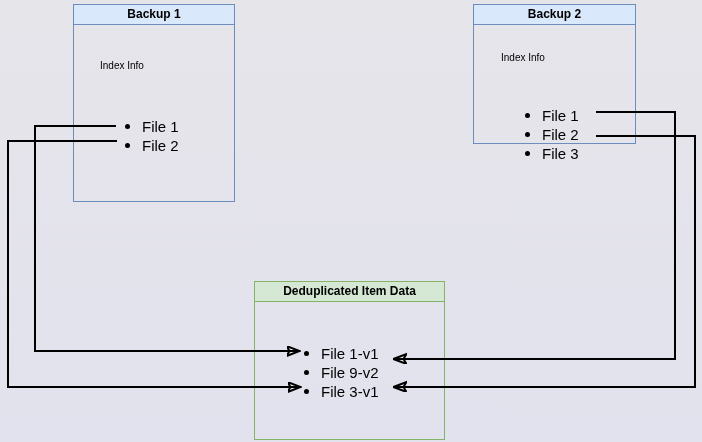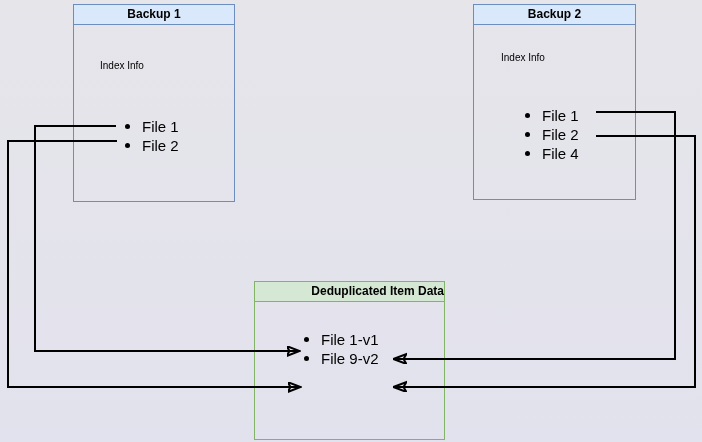--- a/index.html
+++ b/index.html
@@ -28,42 +28,42 @@
     box-sizing: border-box;
     width: 100%;
     height: 20px;
     line-height: 19px;
     text-align: center;
     font-size: 12px;
     font-weight: bold;
     color: #000;
   }
   .blue  .box-header { background: #dae8fc; border-bottom: 1px solid #6c8ebf; }
-  .green .box-header { background: #d5e8d4; border-bottom: 1px solid #82b366; text-align: right; }
+  .green .box-header { background: #d5e8d4; border-bottom: 1px solid #82b366; }
 
   #backup1 { left: 73px;  top: 4px;   width: 162px; height: 198px; }
-  #backup2 { left: 473px; top: 4px;   width: 163px; height: 196px; }
+  #backup2 { left: 473px; top: 4px;   width: 163px; height: 140px; }
   #dedup   { left: 254px; top: 281px; width: 191px; height: 159px; }
 
   
   .subtitle {
     position: absolute;
     font-size: 10px;
     color: #000;
     white-space: nowrap;
   }
   #backup1-subtitle { left: 100px; top: 60px; }
   #backup2-subtitle { left: 501px; top: 52px; }
 
   .list {
     position: absolute;
   }
   #backup1-list { left: 125px; top: 117px; }
   #backup2-list { left: 525px; top: 106px; }
-  #dedup-list   { left: 304px; top: 330px; }
+  #dedup-list   { left: 304px; top: 344px; }
 
   .row {
     display: flex;
     align-items: center;
     height: 19px;
     font-size: 15px;
     color: #000;
     white-space: nowrap;
   }
   .dot {
@@ -117,35 +117,39 @@
     <div class="row">
       <span class="dot"></span>
       <span>File 1</span>
     </div>
     <div class="row">
       <span class="dot"></span>
       <span>File 2</span>
     </div>
     <div class="row">
       <span class="dot"></span>
-      <span>File 4</span>
+      <span>File 3</span>
     </div>
   </div>
 
   <div class="box green" id="dedup">
     <div class="box-header">Deduplicated Item Data</div>
   </div>
   <div class="list" id="dedup-list">
     <div class="row">
       <span class="dot"></span>
       <span>File 1-v1</span>
     </div>
     <div class="row">
       <span class="dot"></span>
       <span>File 9-v2</span>
+    </div>
+    <div class="row">
+      <span class="dot"></span>
+      <span>File 3-v1</span>
     </div>
   </div>
 
   <svg class="connectors" viewBox="0 0 702 442">
     <defs>
       <marker id="arrow-right" markerUnits="userSpaceOnUse" markerWidth="14" markerHeight="12" refX="12.5" refY="5" orient="auto">
         <path d="M0,0 L13,5 L0,10 L3,5 Z" fill="#000" stroke="none"></path>
       </marker>
     </defs>
     <path d="M116,126 L35,126 L35,351 L299,351" marker-end="url(#arrow-right)"></path>

